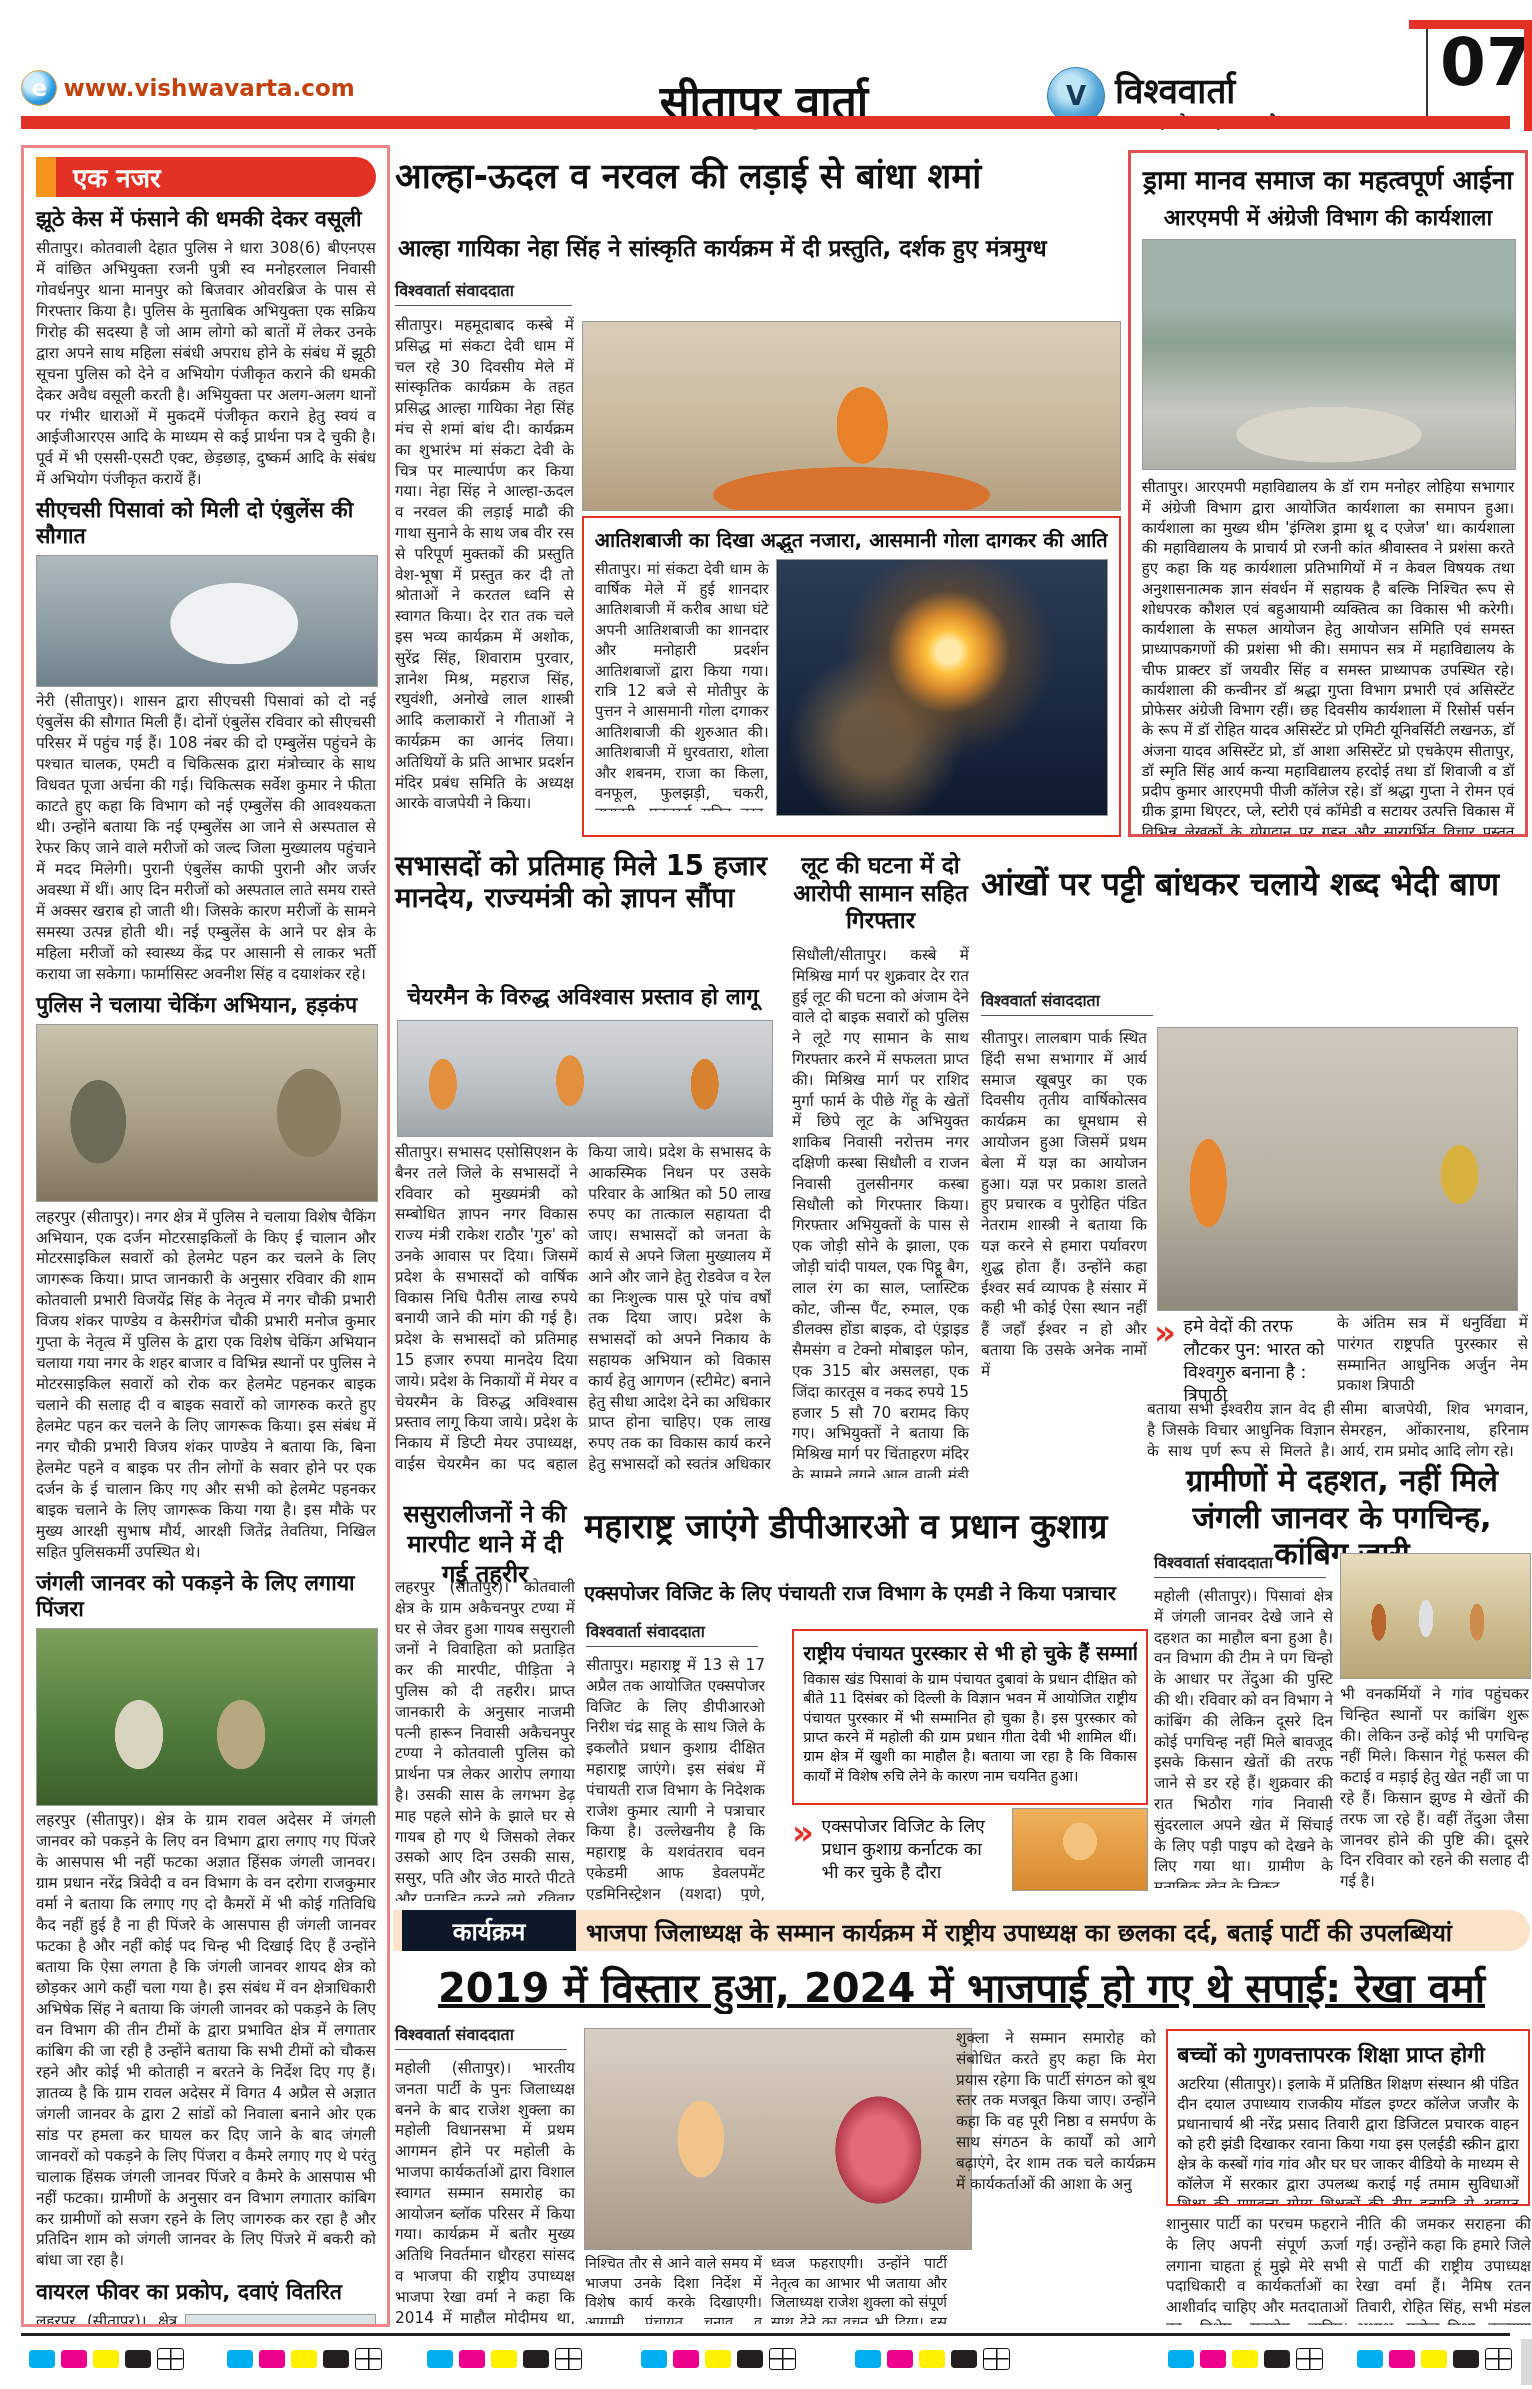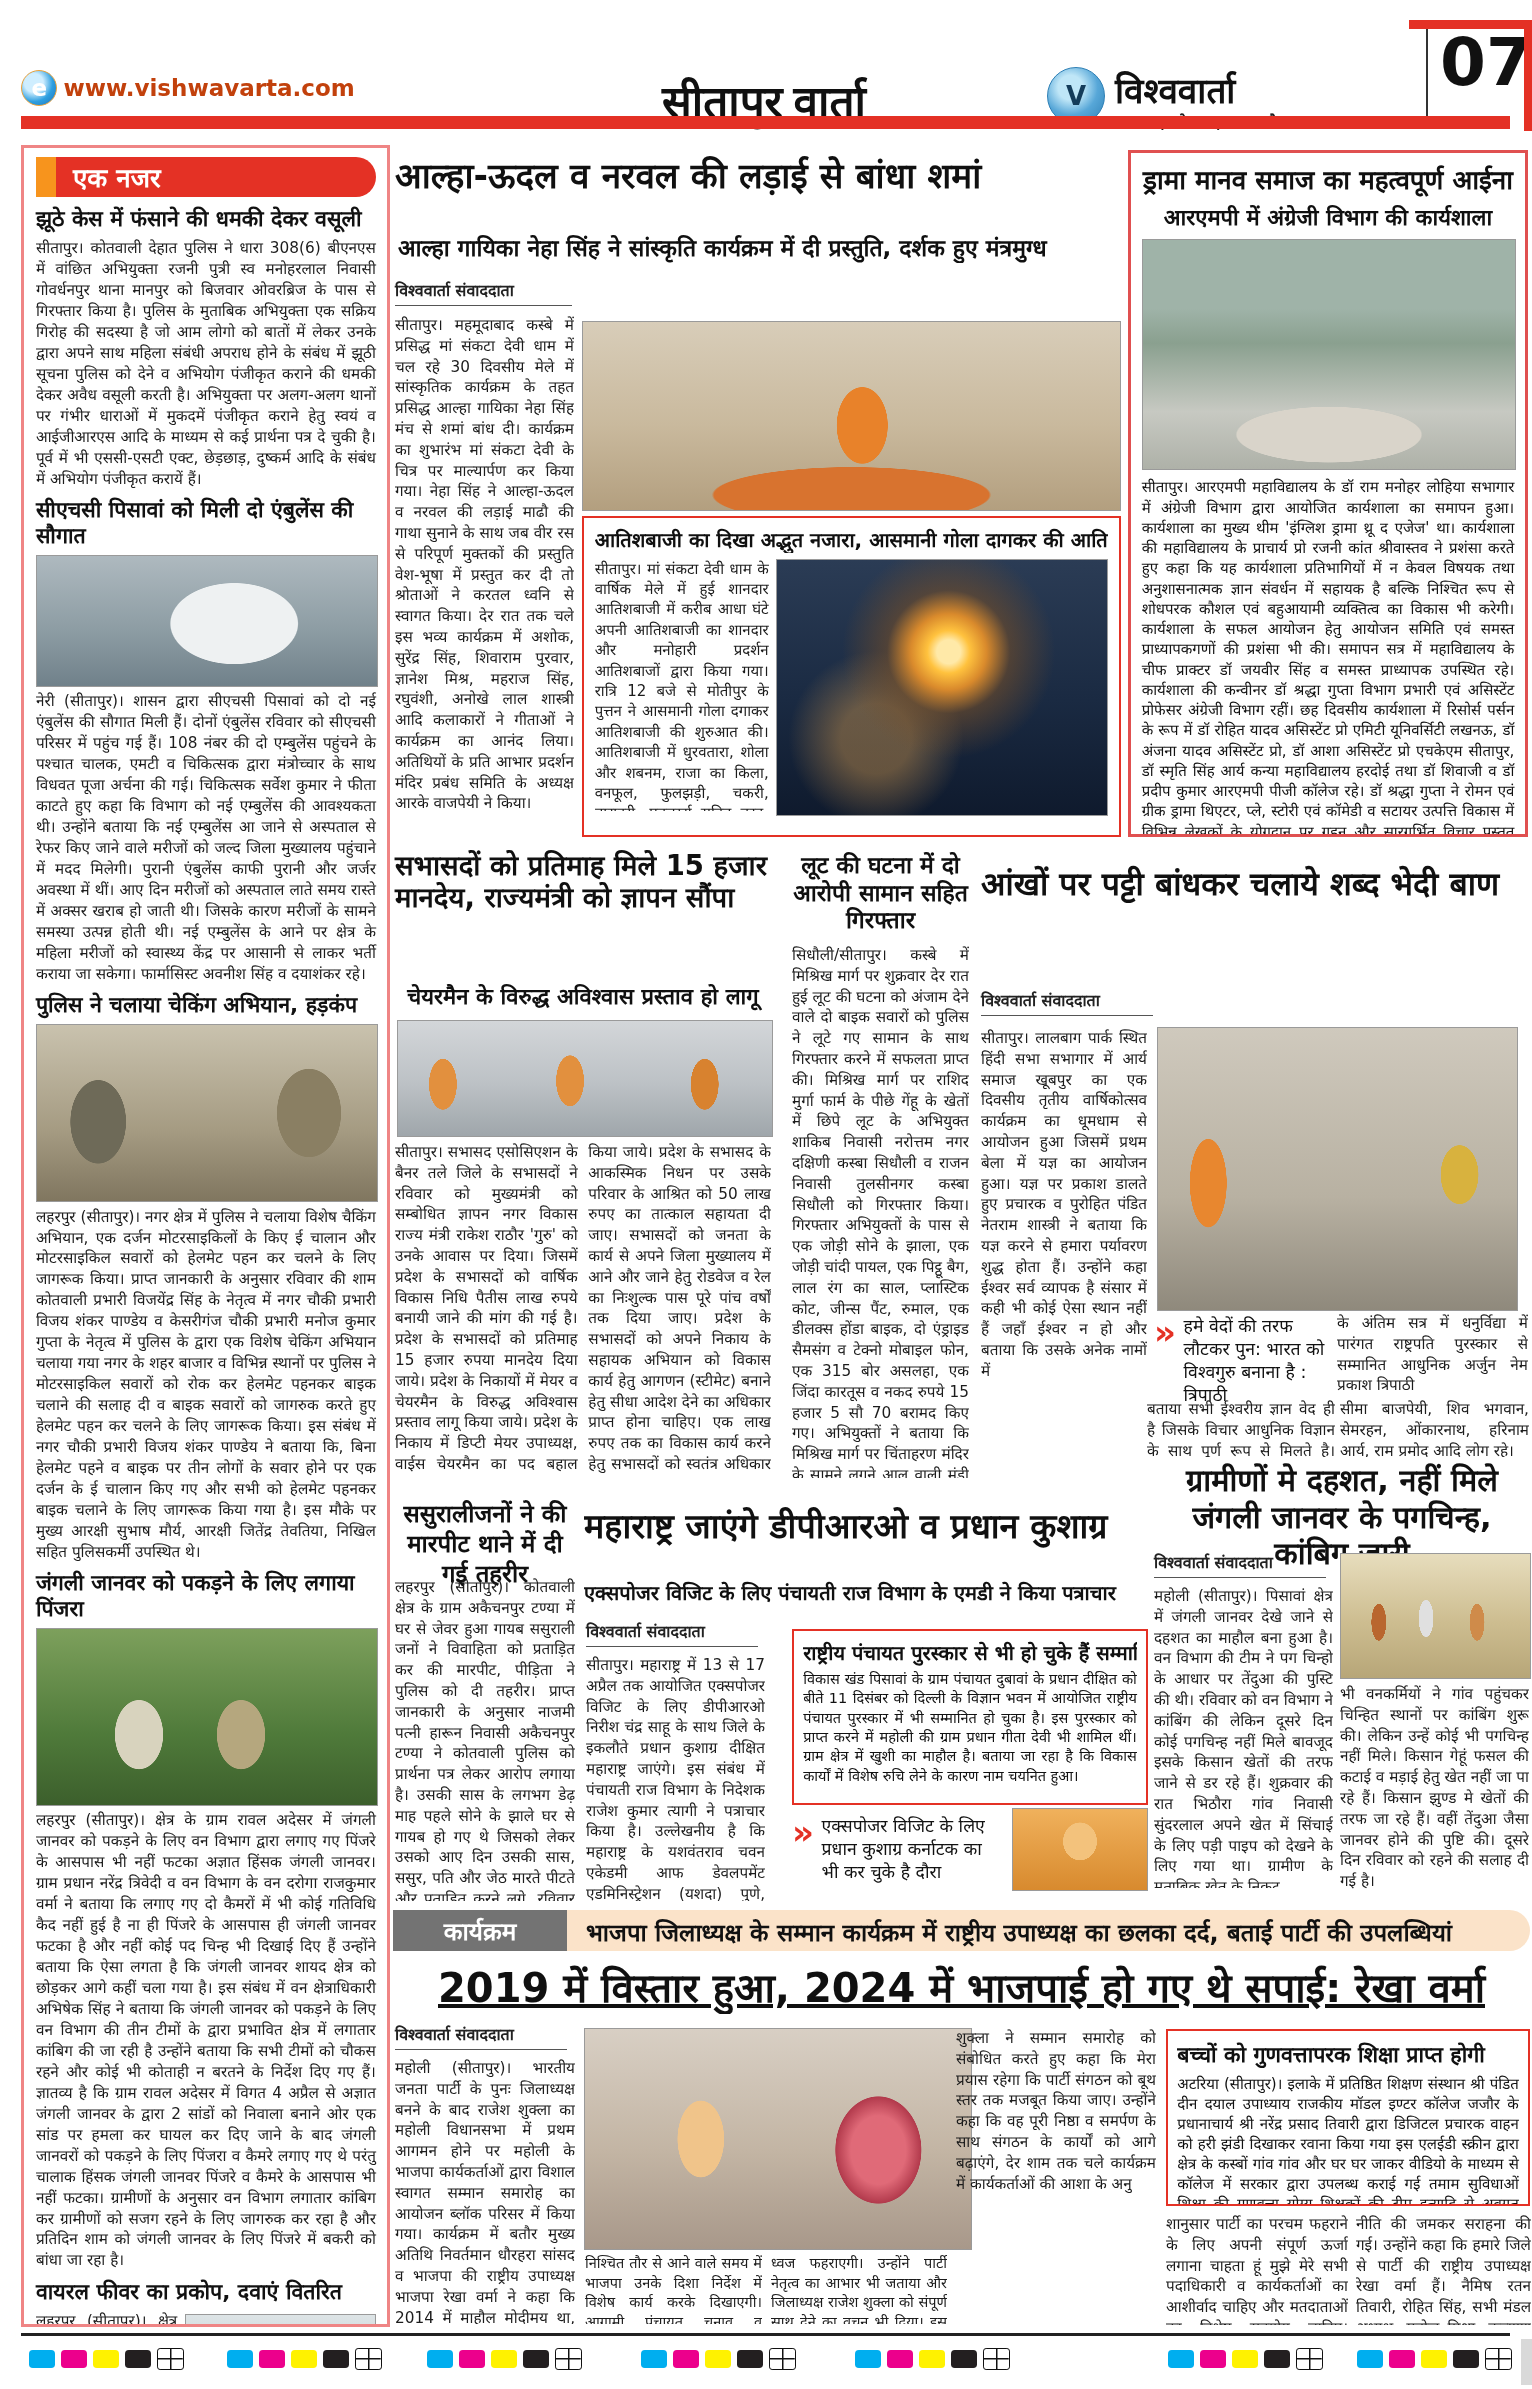--- a/index.html
+++ b/index.html
@@ -8,21 +8,21 @@
   .nowrap{white-space:nowrap;overflow:hidden;}
   .just{text-align:justify;}
   .hd{font-weight:bold;color:#101010;}
   .body-txt{font-size:15.3px;line-height:1.36;color:#1c1c1c;overflow:hidden;}
   .byline{font-size:16px;font-weight:bold;border-bottom:1.5px solid #555;padding-bottom:3.8px;color:#222;}
   .photo{border:0.8px solid #9a9a9a;}
   
   .site{left:21.4px;top:70px;display:flex;align-items:center;gap:6.1px;}
   .elogo{width:34px;height:34px;border-radius:50%;background:radial-gradient(circle at 35% 35%,#cfeeff 0 30%,#2e9fe0 60%,#1b6fb8);display:flex;align-items:center;justify-content:center;color:#fff;font-size:23px;font-weight:bold;border:1.5px solid #e8a13c;}
   .siteurl{font-size:23px;font-weight:bold;color:#c2410c;}
-  .pgtitle{left:489px;top:70px;width:550px;text-align:center;font-size:44px;font-weight:bold;font-family:Liberation Serif, serif;}
+  .pgtitle{left:489px;top:70px;width:550px;text-align:center;font-size:44px;font-weight:bold;}
   .globe{left:1047px;top:67px;width:56px;height:56px;border-radius:50%;background:radial-gradient(circle at 40% 35%,#bfe6f7 0 25%,#57a7d8 55%,#2d7fb5),radial-gradient(circle at 65% 65%,#7fc06a 0 25%,transparent 26%);border:1.5px solid #2d7fb5;display:flex;align-items:center;justify-content:center;color:#143c5a;font-size:26px;font-weight:bold;}
   .brand{left:1115px;top:66px;font-size:35px;font-weight:bold;}
   .dateline{left:1115px;top:111px;font-size:16px;font-weight:bold;color:#222;}
   .pg-divider{left:1426px;top:29px;width:2.3px;height:93px;background:#333;}
   .pagenum{left:1440px;top:24.4px;width:89px;font-size:66px;font-weight:bold;text-align:center;}
   .red-top{left:1409px;top:20px;width:124px;height:9.2px;background:#e43125;}
   .red-side{left:1524px;top:20px;width:9.2px;height:111px;background:#e43125;}
   .red-bar{left:21.4px;top:116px;width:1489px;height:13px;background:#e43125;}
   
   .eknazar{left:21.4px;top:145px;width:369px;height:2182px;border:3.1px solid #ef8585;box-sizing:border-box;padding:9.2px 11.5px;overflow:hidden;}
@@ -84,21 +84,21 @@
   .mah-pq{left:792px;top:1815px;width:208px;height:76px;}
   .ph-portrait{left:1012px;top:1808px;width:134px;height:81px;background:radial-gradient(30.5px 34px at 50% 40%,#f3c27c 0 55%,transparent 56%),linear-gradient(180deg,#f0b15c,#d88a2e);}
   
   .gra-h{left:1154px;top:1463px;width:376px;font-size:30.5px;text-align:center;line-height:1.2;}
   .gra-byline{left:1154px;top:1551px;width:172px;}
   .gra-b1{left:1154px;top:1586px;width:179px;height:302px;}
   .ph-field{left:1340px;top:1553px;width:189px;height:124px;background:radial-gradient(12.2px 30.5px at 20% 55%,#b9662e 0 60%,transparent 61%),radial-gradient(12.2px 30.5px at 45% 52%,#e0e0e0 0 60%,transparent 61%),radial-gradient(12.2px 30.5px at 72% 55%,#cf8b4a 0 60%,transparent 61%),linear-gradient(180deg,#e7ddbd,#cdbd90 55%,#b7a678);}
   .gra-b2{left:1340px;top:1684px;width:189px;height:205px;}
   
   .kicker{left:393px;top:1910px;width:1137px;height:41px;background:#fbe3c9;border-radius:0 20.6px 20.6px 0;}
-  .kicker-label{left:393px;top:1910px;width:174px;height:41px;background:#737373;color:#fff;font-size:24.4px;font-weight:bold;display:flex;align-items:center;justify-content:center;}
+  .kicker-label{left:402px;top:1910px;width:174px;height:41px;background:#0f172a;color:#fff;font-size:24.4px;font-weight:bold;display:flex;align-items:center;justify-content:center;}
   .kicker-txt{left:586px;top:1915px;width:901px;font-size:24px;font-weight:bold;}
   .bot-h{left:393px;top:1959px;width:1137px;font-size:40px;text-align:center;text-decoration:underline;}
   .bot-byline{left:395px;top:2023px;width:172px;}
   .bot-c1{left:395px;top:2058px;width:180px;height:266px;}
   .ph-bouquet{left:584px;top:2028px;width:386px;height:220px;background:radial-gradient(61px 76px at 76% 55%,#e06a78 0 45%,#b23a4c 70%,transparent 71%),radial-gradient(42px 69px at 30% 50%,#f0c48a 0 55%,transparent 56%),linear-gradient(180deg,#d8cfc4,#c3b5a4 55%,#a8988a);}
   .bot-cap1{left:585px;top:2254px;width:177px;height:70px;font-size:14.5px;}
   .bot-cap2{left:771px;top:2254px;width:176px;height:70px;font-size:14.5px;}
   .bot-c4{left:956px;top:2028px;width:200px;height:298px;}
   .botbox{left:1166px;top:2029px;width:364px;height:177px;border:2.3px solid #e43125;box-sizing:border-box;padding:7.6px 9.2px;overflow:hidden;}
   .botbox-h{font-size:21.4px;margin-bottom:6.1px;}

